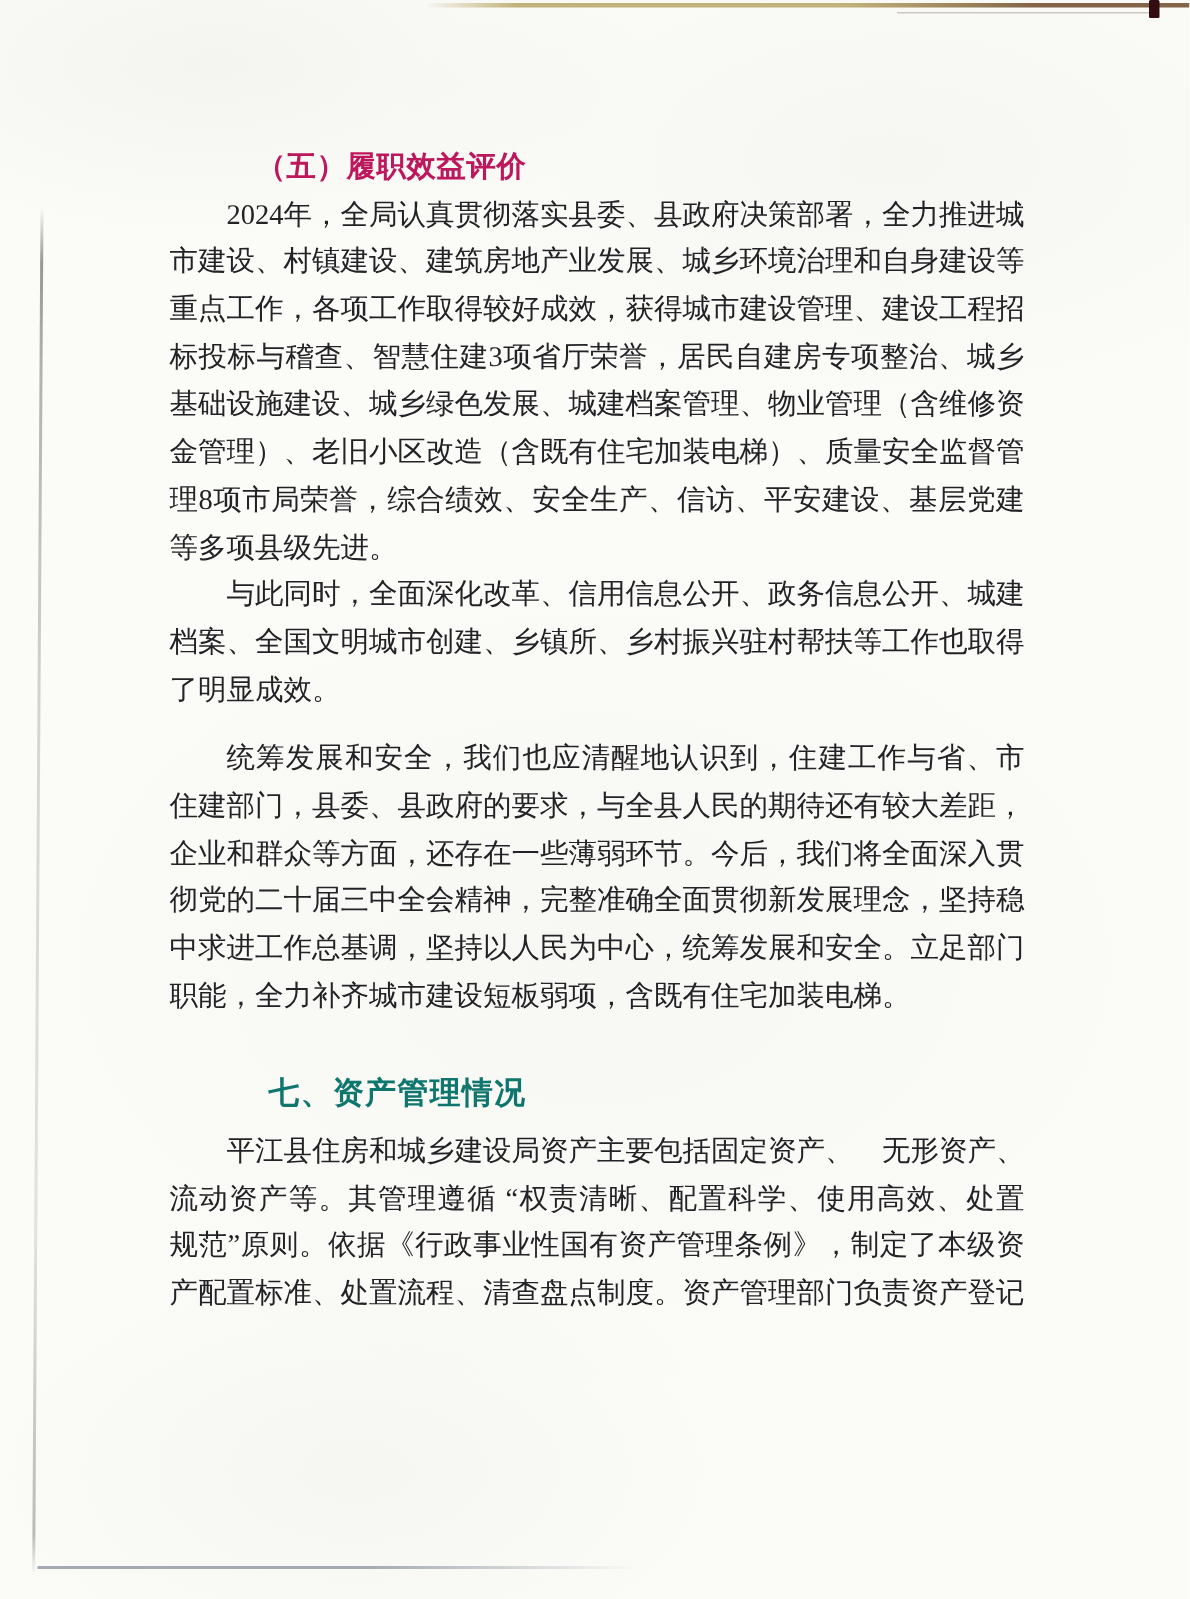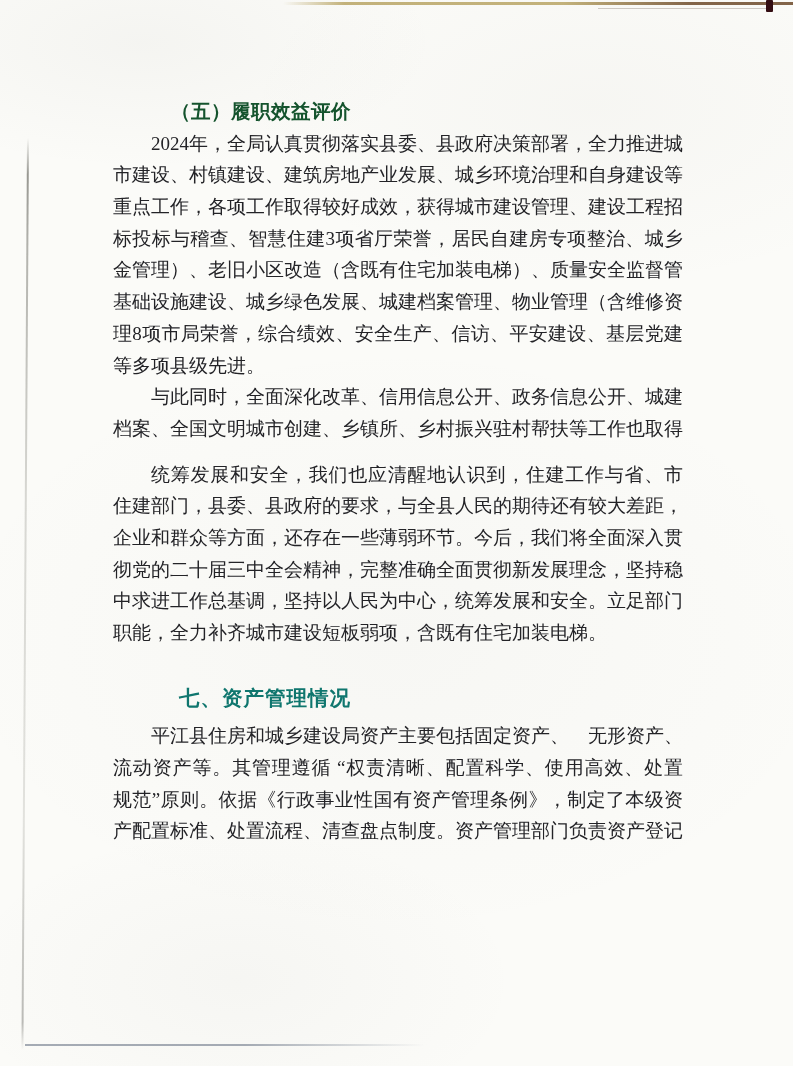--- a/index.html
+++ b/index.html
@@ -81,21 +81,21 @@
     text-align-last: left;
   }
   .ln.ind { text-indent: 2em; }
   .hd1 {
     height: 31.7px; line-height: 31.7px;
     margin-top: 96px;
     padding-left: 58px;
     font-size: 19.5px;
     font-weight: bold;
     letter-spacing: 0.5px;
-    color: #14532d;
+    color: #be185d;
   }
   .hd2 {
     height: 31.7px; line-height: 31.7px;
     margin-top: 34px;
     padding-left: 66px;
     font-size: 20.5px;
     font-weight: bold;
     letter-spacing: 1px;
     color: #0f766e;
   }
@@ -115,29 +115,30 @@
 
 <main class="content">
 
   <div class="hd1">（五）履职效益评价</div>
 
   <div class="para p1">
     <div class="ln ind">2024年，全局认真贯彻落实县委、县政府决策部署，全力推进城</div>
     <div class="ln">市建设、村镇建设、建筑房地产业发展、城乡环境治理和自身建设等</div>
     <div class="ln">重点工作，各项工作取得较好成效，获得城市建设管理、建设工程招</div>
     <div class="ln">标投标与稽查、智慧住建3项省厅荣誉，居民自建房专项整治、城乡</div>
+    <div class="ln">基础设施建设、城乡绿色发展、城建档案管理、物业管理（含维修资</div>
     <div class="ln">金管理）、老旧小区改造（含既有住宅加装电梯）、质量安全监督管</div>
-    <div class="ln">基础设施建设、城乡绿色发展、城建档案管理、物业管理（含维修资</div>
     <div class="ln">理8项市局荣誉，综合绩效、安全生产、信访、平安建设、基层党建</div>
     <div class="ln short">等多项县级先进。</div>
   </div>
 
   <div class="para p2">
     <div class="ln ind">与此同时，全面深化改革、信用信息公开、政务信息公开、城建</div>
     <div class="ln">档案、全国文明城市创建、乡镇所、乡村振兴驻村帮扶等工作也取得</div>
+    <div class="ln short">了明显成效。</div>
   </div>
 
   <div class="para p3">
     <div class="ln ind">统筹发展和安全，我们也应清醒地认识到，住建工作与省、市</div>
     <div class="ln">住建部门，县委、县政府的要求，与全县人民的期待还有较大差距，</div>
     <div class="ln">企业和群众等方面，还存在一些薄弱环节。今后，我们将全面深入贯</div>
     <div class="ln">彻党的二十届三中全会精神，完整准确全面贯彻新发展理念，坚持稳</div>
     <div class="ln">中求进工作总基调，坚持以人民为中心，统筹发展和安全。立足部门</div>
     <div class="ln short">职能，全力补齐城市建设短板弱项，含既有住宅加装电梯。</div>
   </div>

